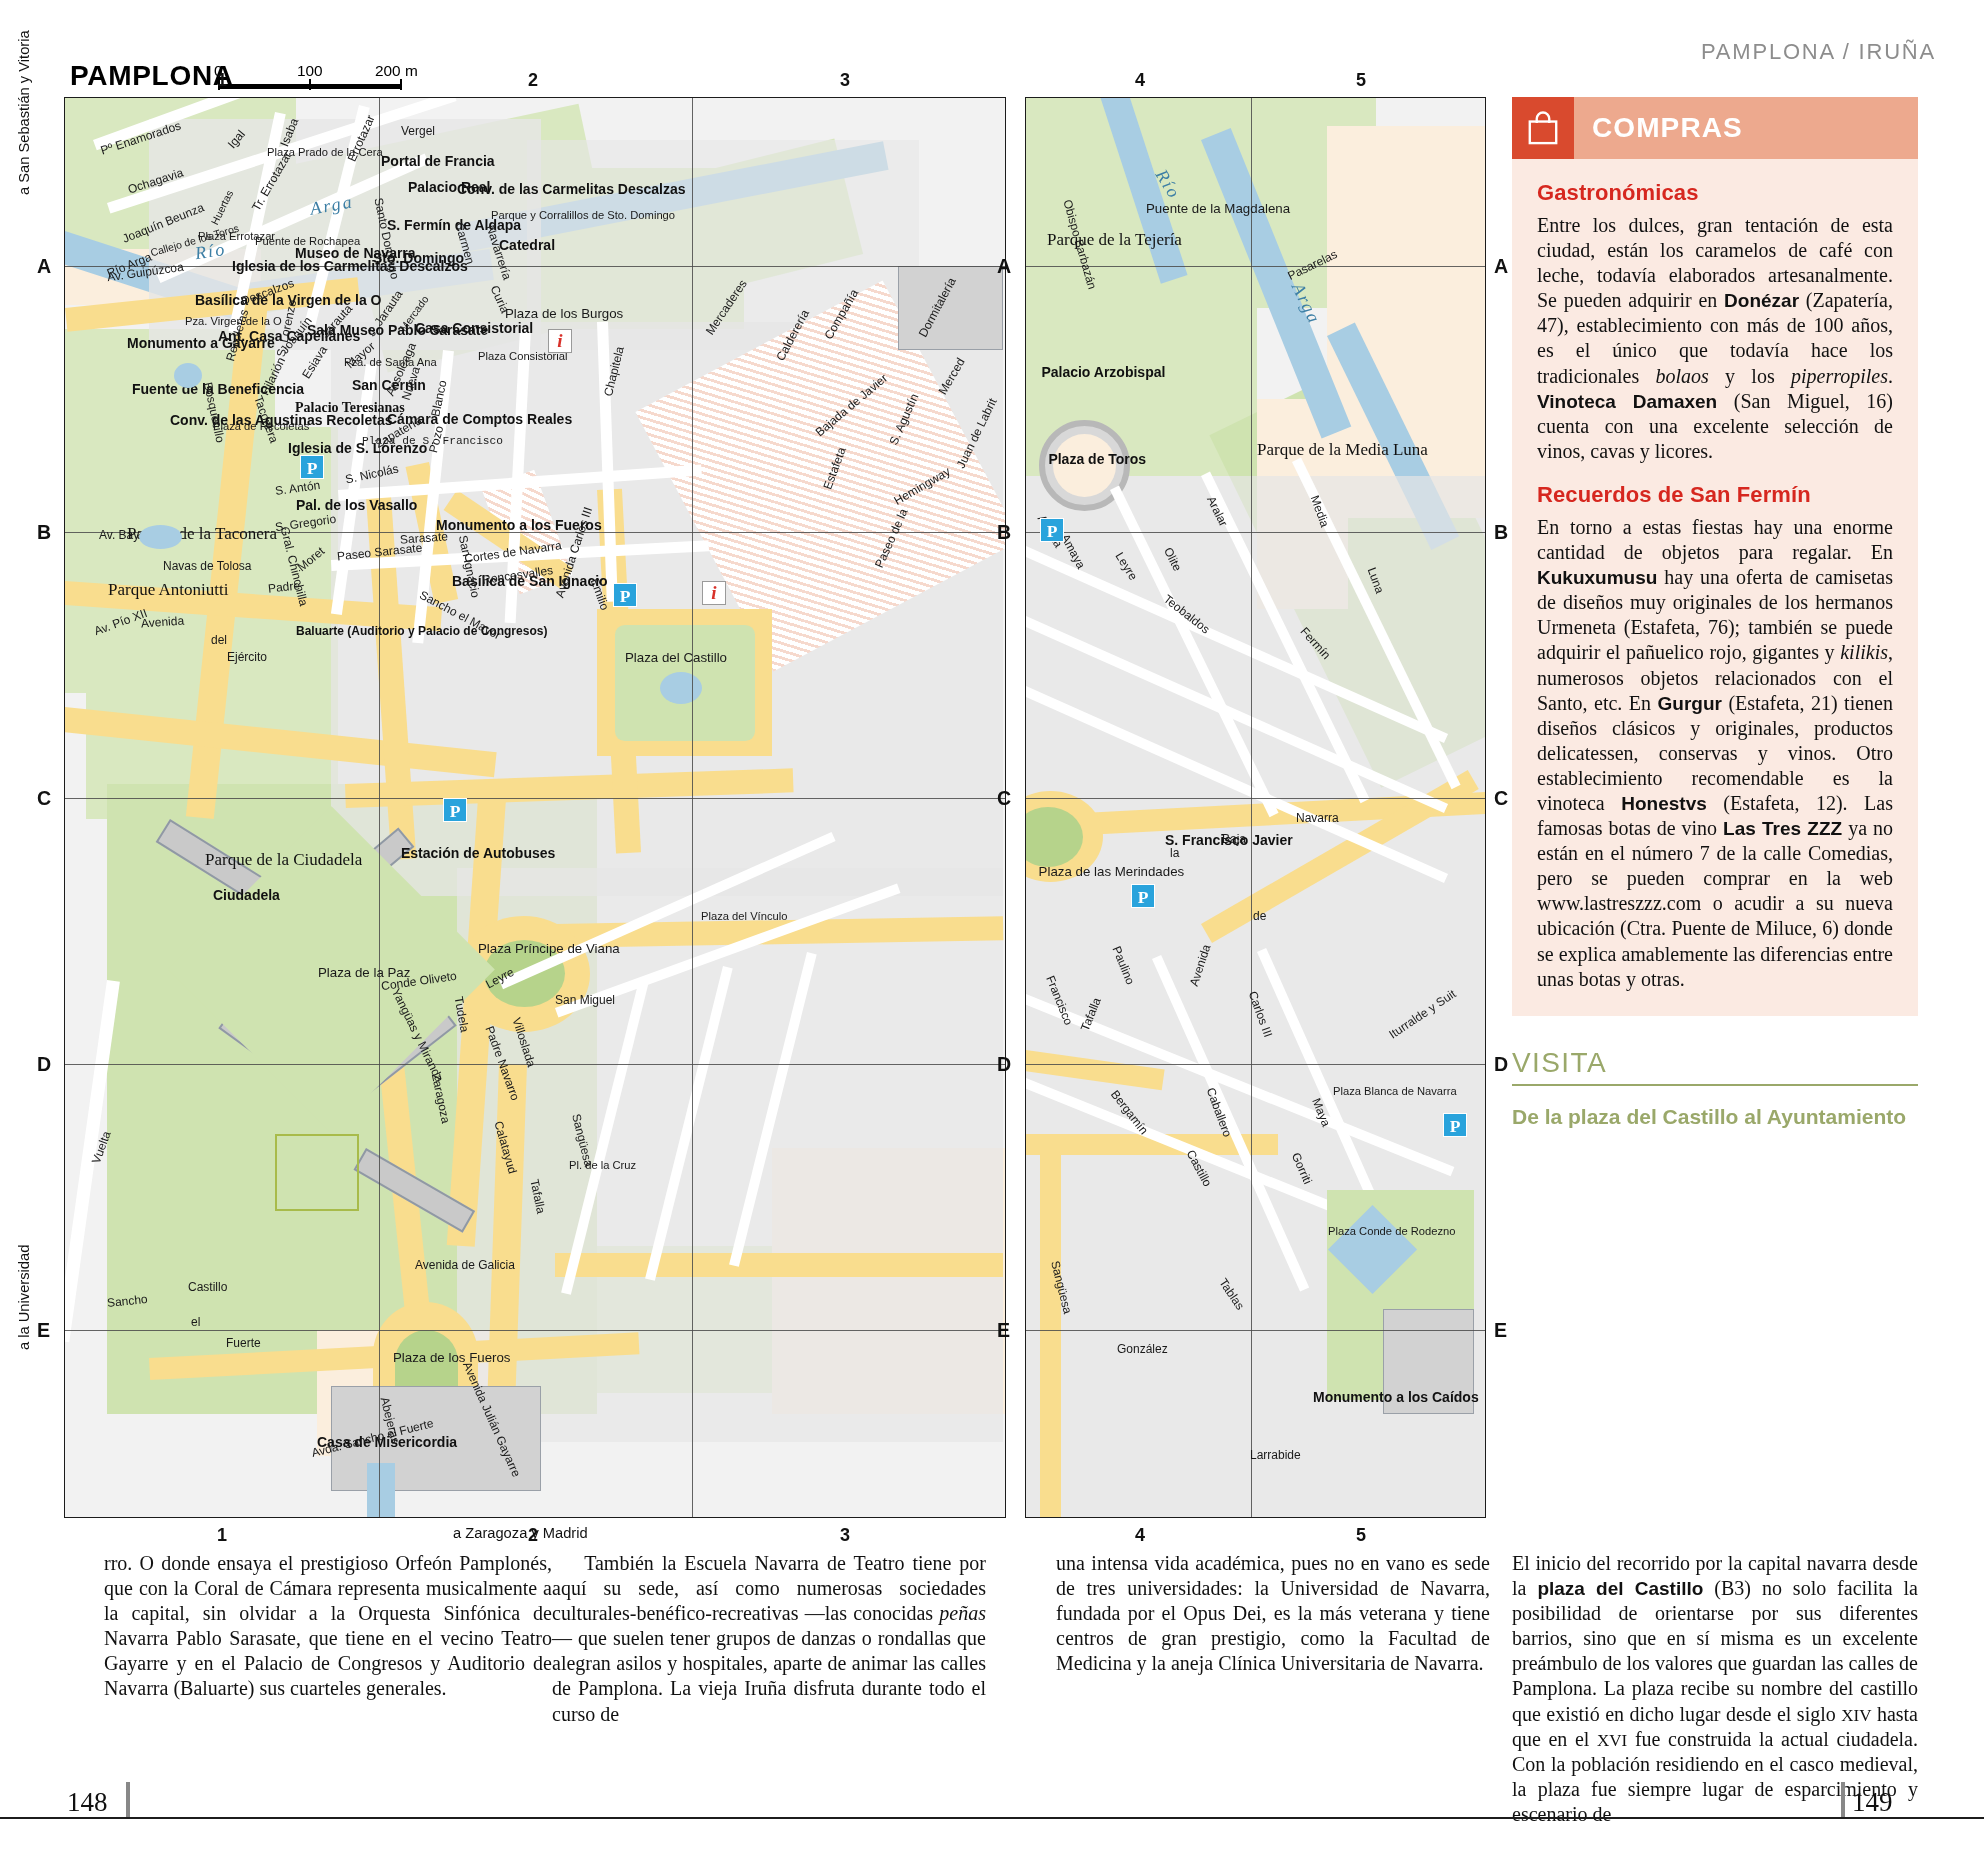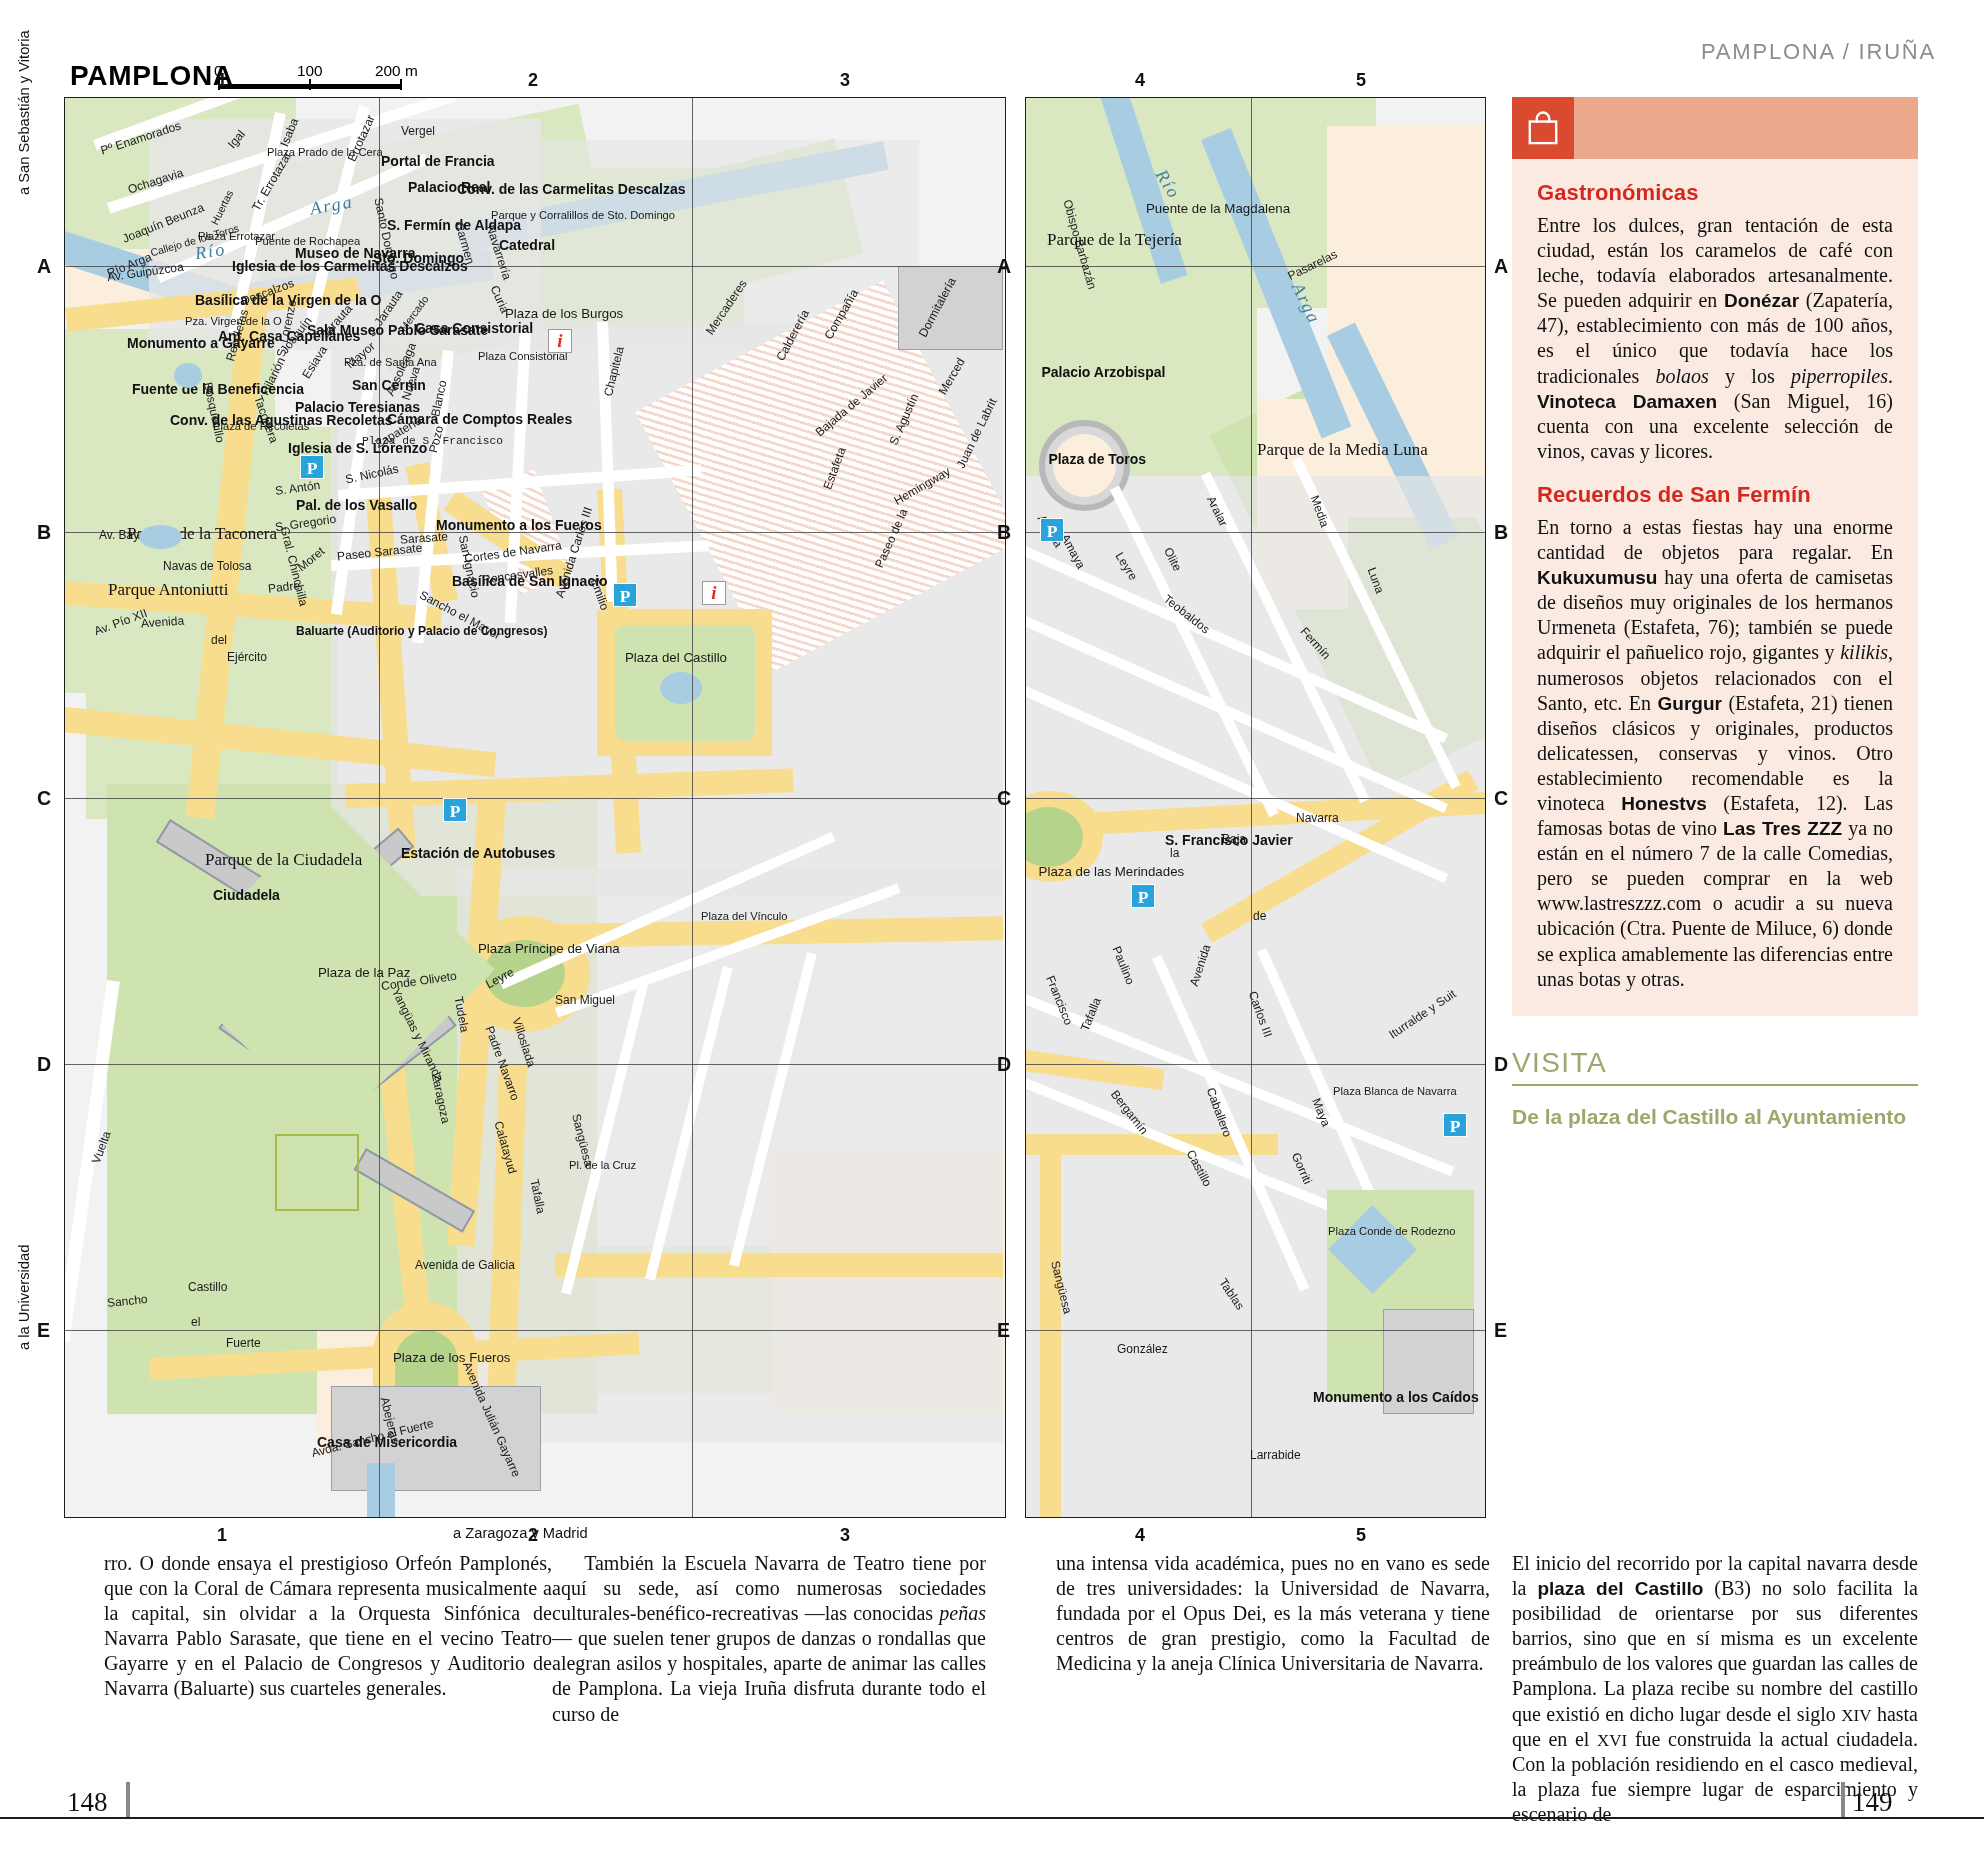--- a/index.html
+++ b/index.html
@@ -295,21 +295,21 @@
     <div class="lbl poi" style="left:167px;top:161px;">Iglesia de los Carmelitas Descalzos</div>
     <div class="lbl poi" style="left:130px;top:195px;">Basílica de la Virgen de la O</div>
     <div class="lbl poi" style="left:62px;top:238px;">Monumento a Gayarre</div>
     <div class="lbl poi" style="left:67px;top:284px;">Fuente de la Beneficencia</div>
     <div class="lbl poi" style="left:105px;top:315px;">Conv. de las Agustinas Recoletas</div>
     <div class="lbl poi" style="left:153px;top:231px;">Ant. Casa Capellanes</div>
     <div class="lbl poi" style="left:242px;top:225px;">Sala Museo Pablo Sarasate</div>
     <div class="lbl poi" style="left:350px;top:223px;">Casa Consistorial</div>
     <div class="lbl poi" style="left:287px;top:280px;">San Cernin</div>
     <div class="lbl poi" style="left:322px;top:314px;">Cámara de Comptos Reales</div>
-    <div class="lbl poi" style="left:230px;top:302px;">Palacio Teresianas</div>
+    <div class="lbl poi" style="left:230px;top:302px;font-family:Liberation Serif, serif;">Palacio Teresianas</div>
     <div class="lbl poi" style="left:223px;top:343px;">Iglesia de S. Lorenzo</div>
     <div class="lbl poi" style="left:231px;top:400px;">Pal. de los Vasallo</div>
     <div class="lbl poi" style="left:371px;top:420px;">Monumento a los Fueros</div>
     <div class="lbl poi" style="left:387px;top:476px;">Basílica de San Ignacio</div>
     <div class="lbl poi-sm" style="left:231px;top:527px;">Baluarte (Auditorio y Palacio de Congresos)</div>
     <div class="lbl poi" style="left:148px;top:790px;">Ciudadela</div>
     <div class="lbl poi" style="left:336px;top:748px;">Estación de Autobuses</div>
     <div class="lbl poi" style="left:252px;top:1337px;">Casa de Misericordia</div>
 
     <div class="lbl park" style="left:62px;top:427px;">Parque de la Taconera</div>
@@ -549,20 +549,21 @@
 <div class="sidebar">
 
   <div class="compras-box">
     <div class="compras-head">
       <div class="compras-icon">
         <svg width="32" height="35" viewBox="0 0 46 50" aria-hidden="true">
           <rect x="4" y="15" width="38" height="31" fill="none" stroke="#ffffff" stroke-width="3.4"></rect>
           <path d="M14 17 V11 a9 9 0 0 1 18 0 V17" fill="none" stroke="#ffffff" stroke-width="3.4"></path>
         </svg>
       </div>
+      <div class="compras-title">COMPRAS</div>
     </div>
 
     <div class="compras-body">
       <div class="sub-red">Gastronómicas</div>
       <p class="serif-p">Entre los dulces, gran tentación de esta ciudad, están los caramelos de café con leche, todavía elaborados artesanalmente. Se pueden adquirir en <b>Donézar</b> (Zapatería, 47), establecimiento con más de 100 años, es el único que todavía hace los tradicionales <i>bolaos</i> y los <i>piperropiles</i>. <b>Vinoteca Damaxen</b> (San Miguel, 16) cuenta con una excelente selección de vinos, cavas y licores.</p>
 
       <div class="sub-red second">Recuerdos de San Fermín</div>
       <p class="serif-p">En torno a estas fiestas hay una enorme cantidad de objetos para regalar. En <b>Kukuxumusu</b> hay una oferta de camisetas de diseños muy originales de los hermanos Urmeneta (Estafeta, 76); también se puede adquirir el pañuelico rojo, gigantes y <i>kilikis</i>, numerosos objetos relacionados con el Santo, etc. En <b>Gurgur</b> (Estafeta, 21) tienen diseños clásicos y originales, productos delicatessen, conservas y vinos. Otro establecimiento recomendable es la vinoteca <b>Honestvs</b> (Estafeta, 12). Las famosas botas de vino <b>Las Tres ZZZ</b> ya no están en el número 7 de la calle Comedias, pero se pueden comprar en la web www.lastreszzz.com o acudir a su nueva ubicación (Ctra. Puente de Miluce, 6) donde se explica amablemente las diferencias entre unas botas y otras.</p>
     </div>
   </div>

